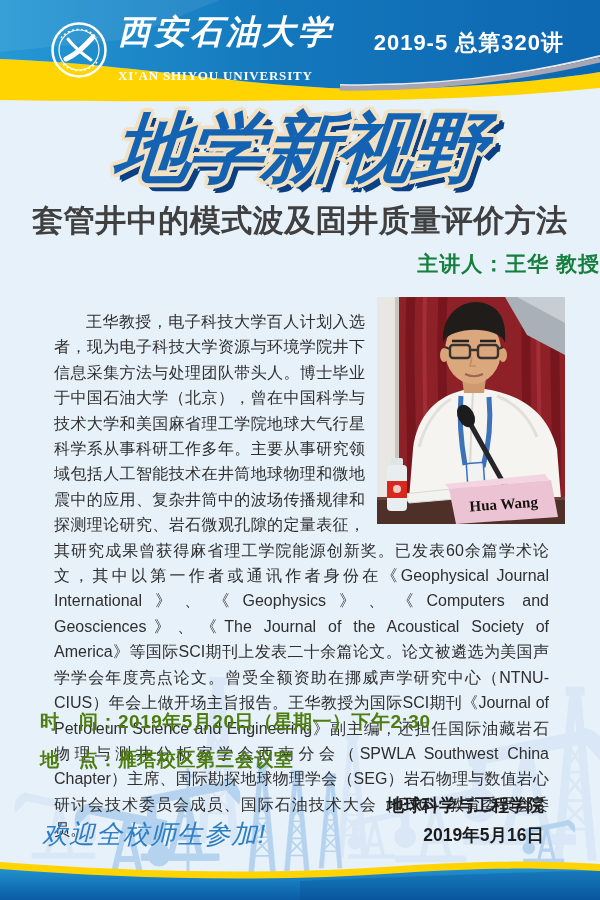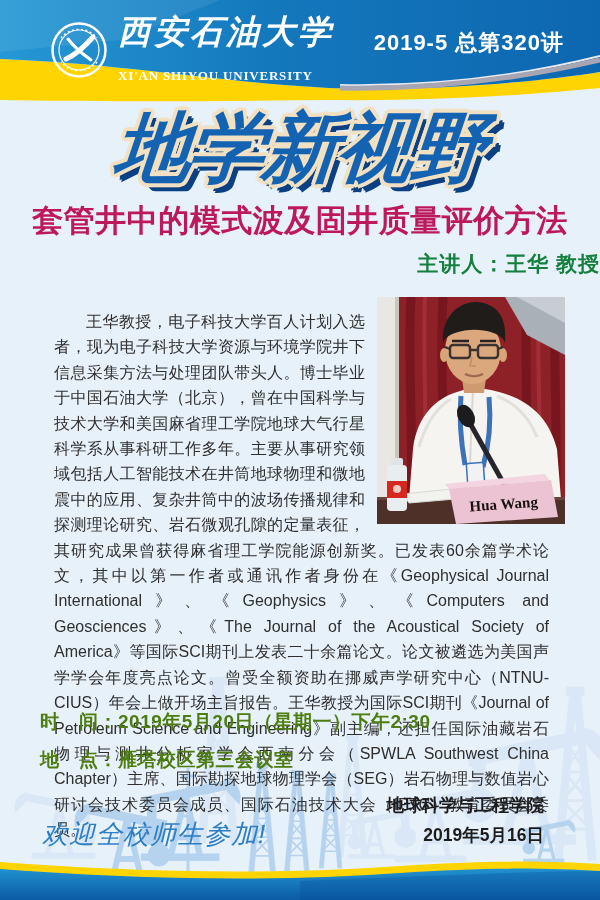--- a/index.html
+++ b/index.html
@@ -27,21 +27,21 @@
     font-size:76px;font-weight:900;font-style:italic;letter-spacing:-2px;
     color:#1463b3;
     transform:skewX(-5deg);
     text-shadow:
       -3px -3px 0 #f1e1c2, 3px -3px 0 #f1e1c2, -3px 3px 0 #f1e1c2, 3px 3px 0 #f1e1c2,
       -4px 0 0 #f1e1c2, 4px 0 0 #f1e1c2, 0 -4px 0 #f1e1c2, 0 4px 0 #f1e1c2,
       6px 6px 0 #0b4184, 8px 8px 0 #0b4184;
   }
 
   .lecture-title{position:absolute;top:200px;left:0;width:100%;text-align:center;z-index:2;
-    font-size:31px;font-weight:900;color:#be185d;letter-spacing:.5px;}
+    font-size:31px;font-weight:900;color:#404040;letter-spacing:.5px;}
   .speaker-line{position:absolute;top:250px;left:0;width:100%;text-align:right;z-index:2;
     font-size:21px;font-weight:700;color:#15803d;letter-spacing:1px;}
 
   
   .bio{position:absolute;left:38px;top:293px;width:527px;z-index:2;
     font-size:16px;line-height:25.4px;color:#2f2f2f;text-align:justify;}
   .bio p{margin:16px;text-indent:2em;}
   .photo-wrap{float:right;width:188px;height:227px;margin:4px 0 8px 12px;}
 
   

